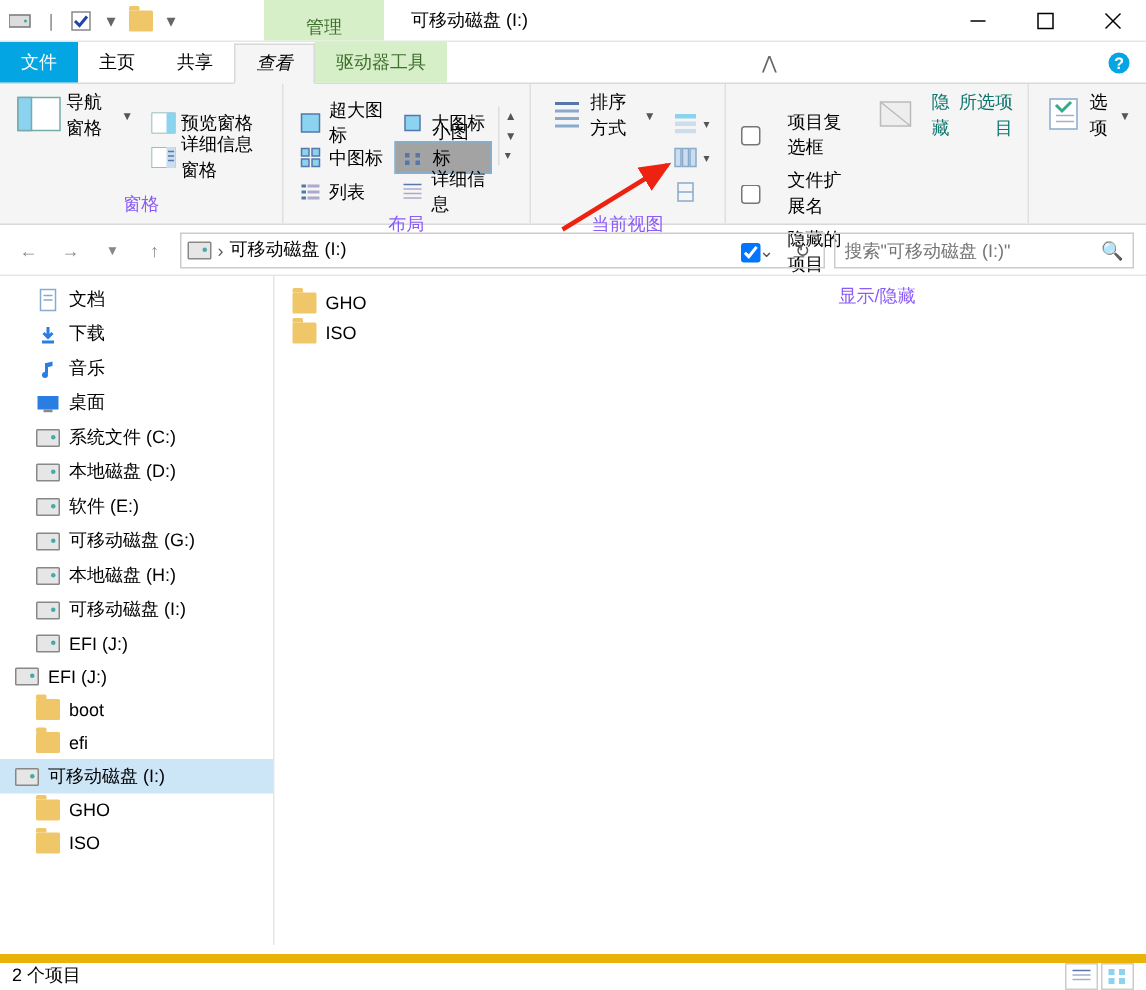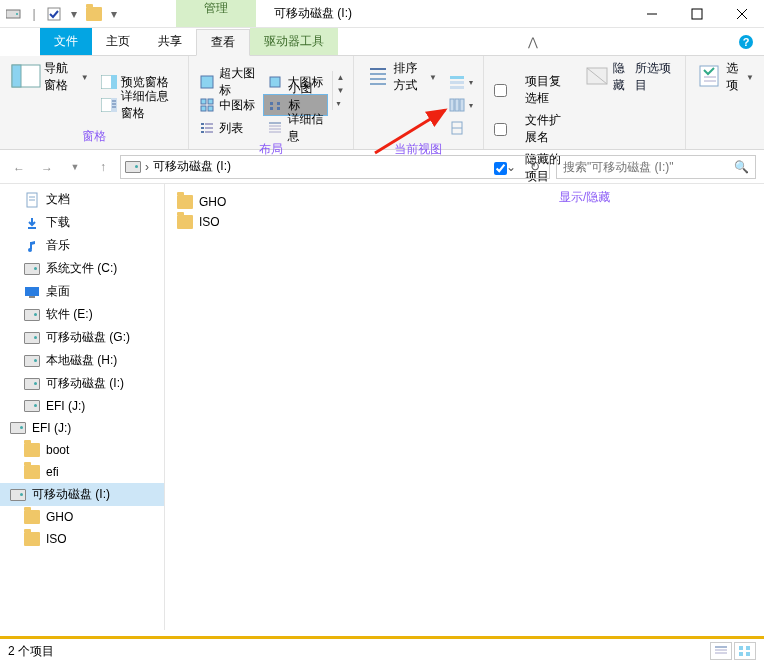--- a/index.html
+++ b/index.html
@@ -2,31 +2,31 @@
 <html><head>
 <meta charset="utf-8">
 <style>
 * { margin: 0; padding: 0; box-sizing: border-box; font-family: "Microsoft YaHei", "Segoe UI", sans-serif; }
 body { background: #fff; width: 764px; height: 660px; overflow: hidden; position: relative; font-size: 12px; color: #000; }
 
 
 .titlebar { height: 28px; display: flex; align-items: center; background: #fff; border-bottom: 1px solid #e5e5e5; }
 .qat { display: flex; align-items: center; gap: 4px; padding: 0 6px; }
 .qat-icon { width: 16px; height: 16px; display: flex; align-items: center; justify-content: center; }
-.ctx-tab-area { width: 80px; text-align: center; background: #d7efc9; align-self: stretch; display: flex; align-items: flex-start; justify-content: center; color: #3f6e2d;}
+.ctx-tab-area { width: 80px; text-align: center; background: #d7efc9; align-self: stretch; display: flex; align-items: flex-end; justify-content: center; color: #3f6e2d;}
 .title-text { flex: 0 0 auto; padding: 0 18px; text-align: left; }
 .spacer { flex: 1; }
 .win-controls { display: flex; }
 .win-btn { width: 45px; height: 28px; display: flex; align-items: center; justify-content: center; font-size: 14px; font-family: Arial; }
 
 
-.ribbon-tabs { height: 28px; display: flex; align-items: stretch; background: #fff; border-bottom: 1px solid #d9d9d9; margin-left: 40px; }
+.ribbon-tabs { height: 28px; display: flex; align-items: stretch; background: #fff; border-bottom: 1px solid #d9d9d9; }
 .rtab { padding: 0 14px; display: flex; align-items: center; font-size: 12px; cursor: pointer; }
 .rtab.file { background: #03a5e3; color: #fff; }
-.rtab.active { border: 1px solid #d9d9d9; border-bottom: 1px solid #f5f5f5; position: relative; top: 1px; background: #f5f5f5; }
+.rtab.active { border: 1px solid #d9d9d9; border-bottom: 1px solid #f5f5f5; position: relative; top: 1px; background: #f5f5f5; font-style: italic; }
 .rtab.ctx { background: #d7efc9; color: #3f6e2d; border-bottom: 1px solid #d7efc9; }
 .help-icon { margin-left: auto; padding: 0 10px; display: flex; align-items: center; color: #03a5e3; }
 
 
 .ribbon-body { height: 94px; background: #f5f5f5; border-bottom: 1px solid #d9d9d9; display: flex; }
 .rgroup { border-right: 1px solid #e0e0e0; padding: 2px 6px; display: flex; flex-direction: column; }
 .rgroup-content { flex: 1; display: flex; align-items: flex-start; gap: 4px; }
 .rgroup-label { text-align: center; color: #8b5cf6; font-size: 12px; padding: 2px 0; }
 .bigbtn { display: flex; flex-direction: row; align-items: center; justify-content: center; padding: 2px 4px; gap: 2px; cursor: pointer; }
 .bigbtn .ico { width: 32px; height: 32px; display:flex; align-items:center; justify-content:center; }
@@ -44,32 +44,32 @@
 .navbar { height: 34px; display: flex; align-items: center; padding: 4px 8px; gap: 6px; border-bottom: 1px solid #e5e5e5; }
 .nav-arrow { width: 22px; height: 22px; display:flex;align-items:center;justify-content:center; color:#888; cursor:pointer; }
 .addr { flex: 1; height: 24px; border: 1px solid #ccc; display: flex; align-items: center; padding: 0 4px; gap: 4px; }
 .addr-text { flex: 1; }
 .addr-btn { width: 20px; display:flex;align-items:center;justify-content:center; color:#555; cursor:pointer;}
 .search { width: 200px; height: 24px; border: 1px solid #ccc; display: flex; align-items: center; padding: 0 6px; color: #888; }
 .search input { border: none; outline: none; flex: 1; font-size: 12px; background: transparent; }
 
 
 .body-split { display: flex; height: 446px; }
-.tree { width: 165px; border-right: 1px solid #e5e5e5; overflow: hidden; padding-top: 4px; }
+.tree { width: 183px; border-right: 1px solid #e5e5e5; overflow: hidden; padding-top: 4px; }
 .tree-item { display: flex; align-items: center; gap: 6px; padding: 3px 6px 3px 10px; cursor: pointer; }
 .tree-item.indent1 { padding-left: 24px; }
 .tree-item.sel { background: #cde6f7; }
 .tico { width: 16px; height: 16px; display:flex;align-items:center;justify-content:center; flex-shrink:0;}
 .content { flex: 1; padding: 8px 8px; }
 .file-item { display: flex; align-items: center; gap: 6px; padding: 2px 4px; width: 120px; cursor: pointer;}
 .folder-ico { width: 16px; height: 14px; background: #f0c768; border-radius: 1px; position: relative; }
 .folder-ico:before { content: ""; position: absolute; top: -3px; left: 0; width: 7px; height: 3px; background: #f0c768; border-radius: 1px 1px 0 0; }
 
 
-.statusbar { position:absolute; bottom:0; left:0; right:0; height: 24px; border-top: 3px solid #eab308; display: flex; align-items: flex-end; padding: 0 8px; }
+.statusbar { position:absolute; bottom:0; left:0; right:0; height: 24px; border-top: 6px solid #eab308; display: flex; align-items: flex-start; padding: 0 8px; }
 .view-toggles { margin-left:auto; display:flex; gap:2px; }
 .vt { width:22px; height:18px; border:1px solid #ccc; display:flex;align-items:center;justify-content:center; cursor:pointer;}
 
 
 svg { display: block; }
 .drive-ico { width:16px; height:12px; background:#e6e6e6; border:1px solid #888; border-radius:1px; position:relative;}
 .drive-ico:after { content:""; position:absolute; right:2px; top:3px; width:3px; height:3px; background:#4aa; border-radius:50%; }
 </style>
 </head>
 <body>
@@ -321,21 +321,21 @@
           </label>
         <label class="chk">
             <input type="checkbox" style="">
             <span>文件扩展名</span>
           </label>
         <label class="chk">
             <input type="checkbox" checked="" style="">
             <span>隐藏的项目</span>
           </label>
       </div>
-      <div class="bigbtn" style="color:#0f172a;">
+      <div class="bigbtn" style="color:#0f766e;text-align:right;">
         <span class="ico">
             <svg width="28" height="26">
               <rect x="4" y="4" width="20" height="16" fill="#eee" stroke="#bbb"></rect>
               <line x1="4" y1="4" x2="24" y2="20" stroke="#bbb"></line>
             </svg>
           </span>
         <span>隐藏</span>
         <span>所选项目</span>
       </div>
     </div>
@@ -416,32 +416,38 @@
           <svg width="14" height="14">
             <path d="M6 3 L6 10" stroke="#2a7de1" stroke-width="2"></path>
             <circle cx="5" cy="11" r="2" fill="#2a7de1"></circle>
             <path d="M6 3 L10 2 L10 5 L6 6" fill="#2a7de1"></path>
           </svg>
         </span>
         <span>音乐</span>
       </div>
       <div class="tree-item indent1">
         <span class="tico">
-          <span class="drive-ico"></span>
-        </span>
-        <span>系统文件 (C:)</span>
-      </div>
-      <div class="tree-item indent1">
-        <span class="tico">
           <svg width="16" height="12">
             <rect x="1" y="1" width="14" height="9" fill="#2a7de1"></rect>
             <rect x="5" y="10" width="6" height="2" fill="#888"></rect>
           </svg>
         </span>
         <span>桌面</span>
+      </div>
+      <div class="tree-item indent1">
+        <span class="tico">
+          <span class="drive-ico"></span>
+        </span>
+        <span>系统文件 (C:)</span>
+      </div>
+      <div class="tree-item indent1">
+        <span class="tico">
+          <span class="drive-ico"></span>
+        </span>
+        <span>本地磁盘 (D:)</span>
       </div>
       <div class="tree-item indent1">
         <span class="tico">
           <span class="drive-ico"></span>
         </span>
         <span>软件 (E:)</span>
       </div>
       <div class="tree-item indent1">
         <span class="tico">
           <span class="drive-ico"></span>

